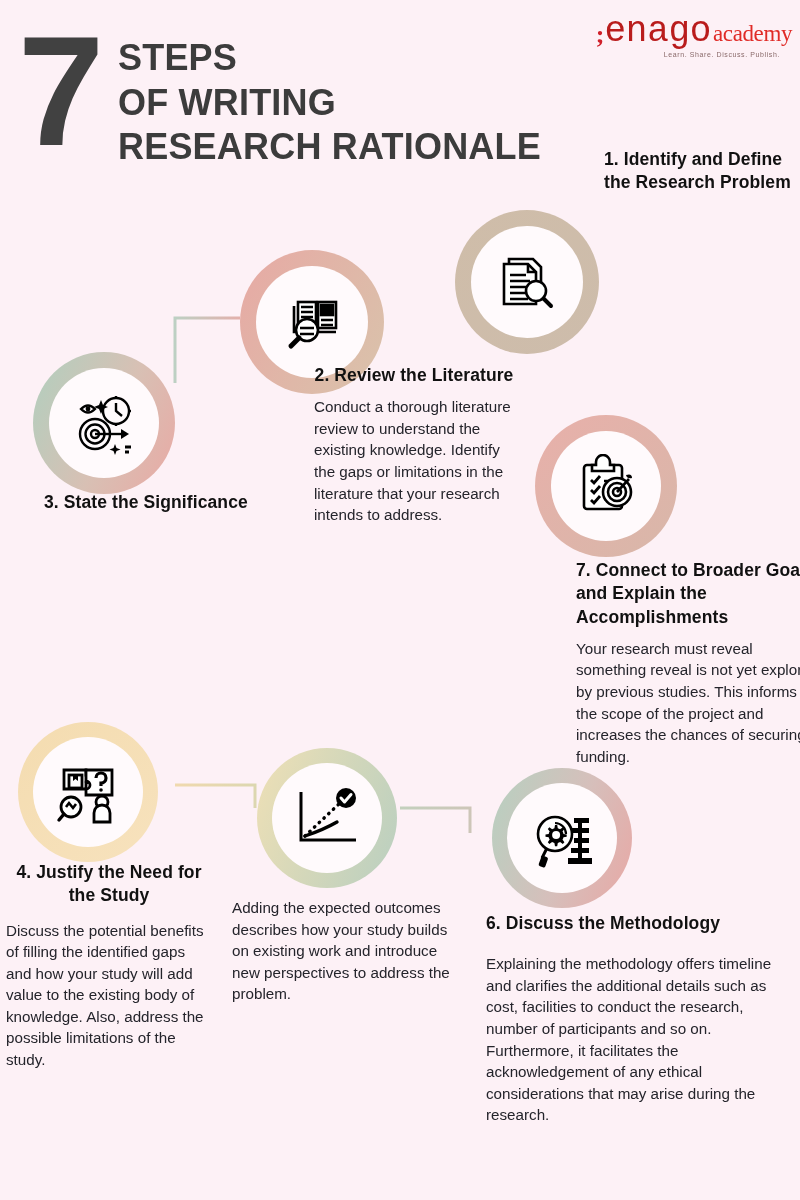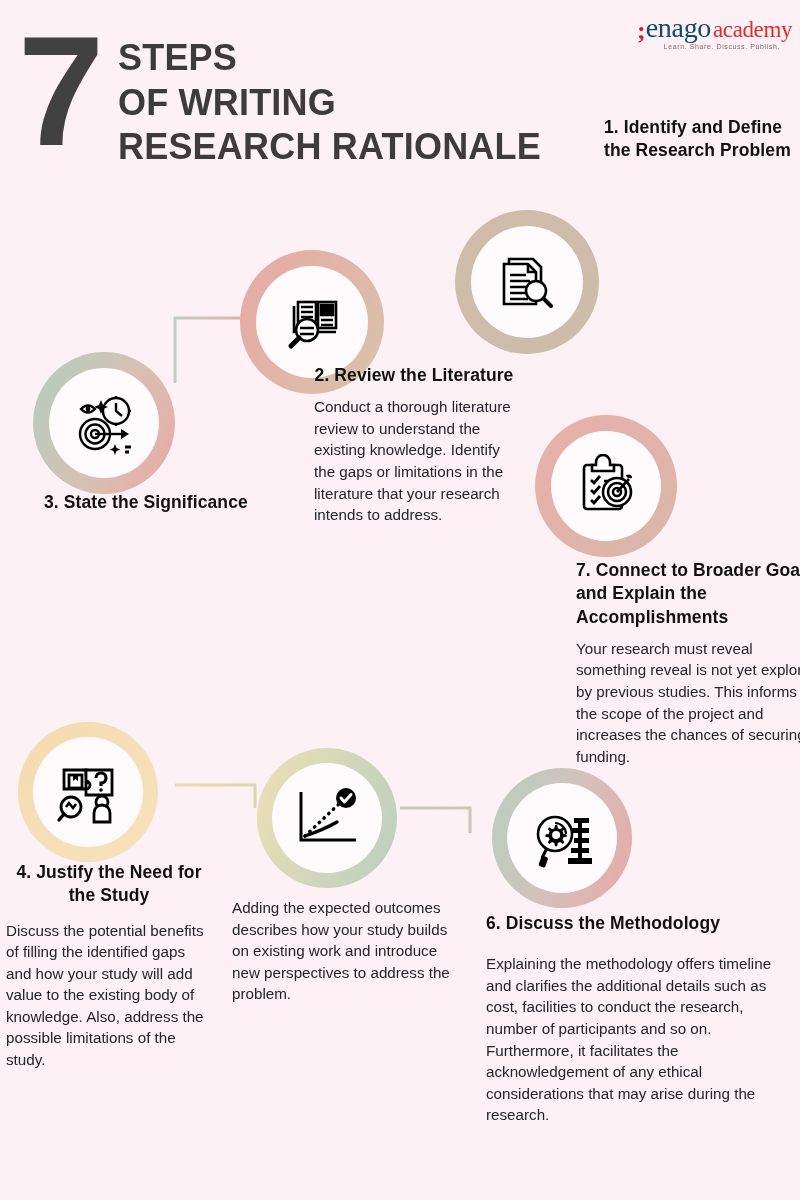--- a/index.html
+++ b/index.html
@@ -31,22 +31,22 @@
     position:absolute;right:8px;top:14px;
     text-align:right;
   }
   .logo-row{display:flex;align-items:baseline;justify-content:flex-end;}
   .logo-mark{
     color:#d0202a;font-size:26px;font-weight:700;
     font-family:"Liberation Serif", serif;line-height:1;
     transform:translateY(2px);
   }
   .logo-enago{
-    font-family:Liberation Serif, serif;
-    font-size:28px;color:#0c4a6e;line-height:1;letter-spacing:-0.3px;
+    font-family:Liberation Mono, monospace;
+    font-size:36px;color:#b91c1c;line-height:1;letter-spacing:-0.3px;
   }
   .logo-academy{
     font-family:"Liberation Serif", serif;
     font-size:23px;color:#e02b27;line-height:1;letter-spacing:-0.4px;
     margin-left:2px;
   }
   .logo-tag{
     font-size:7px;color:#8a6a6a;letter-spacing:0.6px;
     margin-top:1px;margin-right:12px;
   }
@@ -278,21 +278,21 @@
             <rect x="44" y="32" width="15" height="5"></rect>
             <rect x="41" y="42" width="18" height="5"></rect>
             <rect x="38" y="52" width="24" height="6"></rect>
             <rect x="48" y="16" width="4" height="38"></rect>
           </g>
         </g>
       </svg>
     </div>
   </div>
 
-  <div class="block" style="left:604px;top:116px;width:196px;">
+  <div class="block" style="left:604px;top:148px;width:196px;">
     <div class="b-title">1. Identify and Define the Research Problem</div>
   </div>
 
   <div class="block center" style="left:314px;top:364px;width:200px;">
     <div class="b-title">2. Review the Literature</div>
     <div class="b-body" style="text-align:left;">Conduct a thorough literature review to understand the existing knowledge. Identify the gaps or limitations in the literature that your research intends to address.</div>
   </div>
 
   <div class="block" style="left:44px;top:491px;width:266px;">
     <div class="b-title">3. State the Significance</div>

